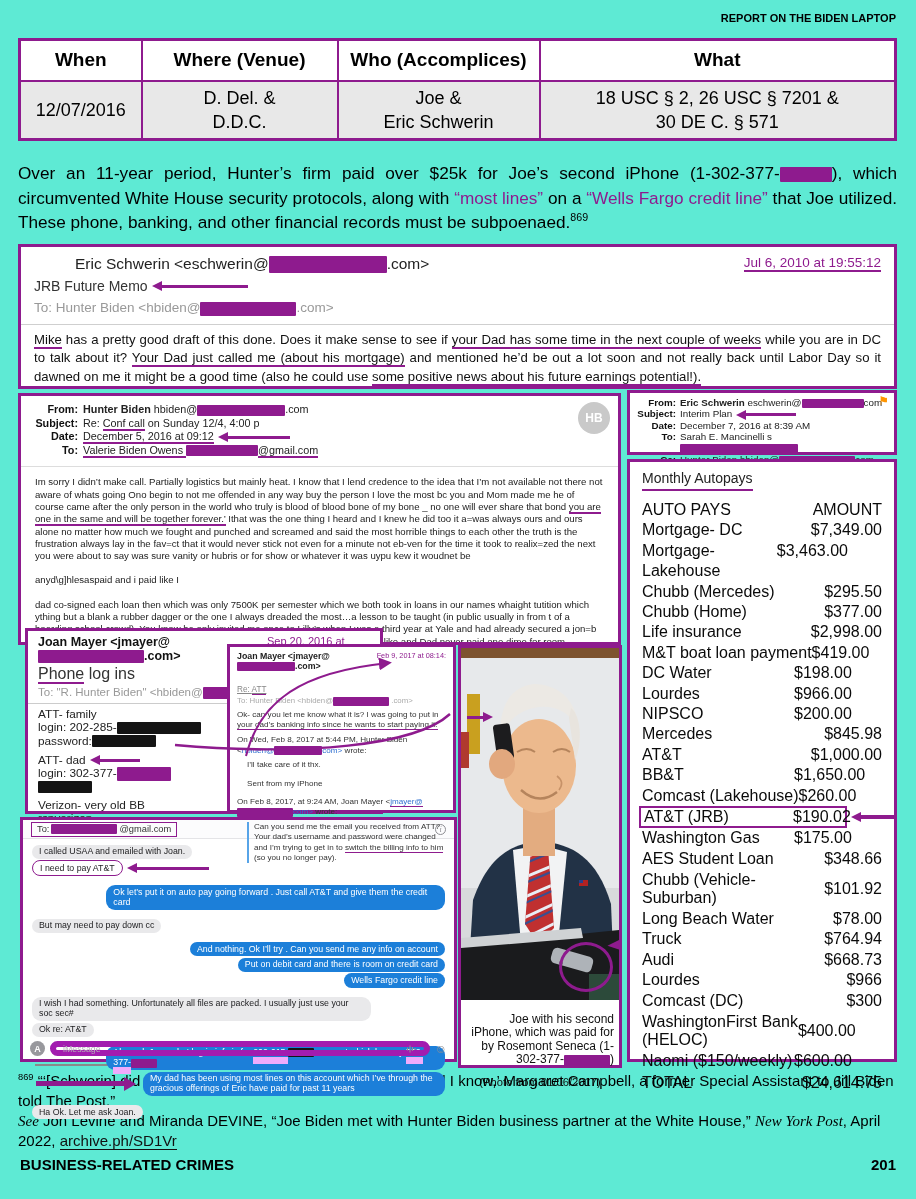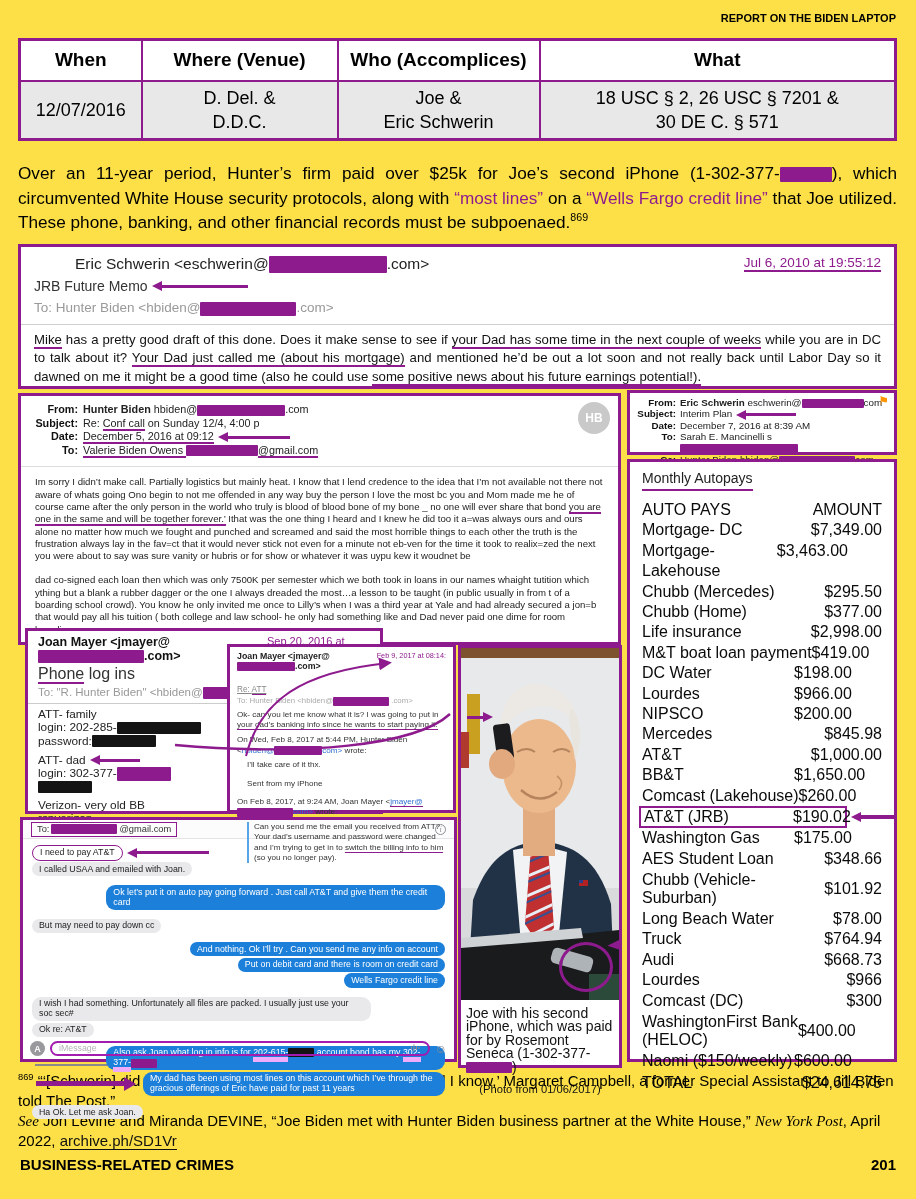--- a/index.html
+++ b/index.html
@@ -1,31 +1,31 @@
 <!DOCTYPE html>
 <html style="--accent: #8e1b8e; --blue: #1c7fd9;"><head>
 <meta charset="utf-8">
 <style>
   :root{
     --accent:#8e1b8e; --blk:#141414; --blue:#1c7fd9; --gray-bub:#e9e9eb;
     --link:#2f6fd0; --orange:#ff9500;
   }
   *{margin:0;padding:0;box-sizing:border-box;font-family:"Liberation Sans","DejaVu Sans",sans-serif;}
   html,body{background:#fff;}
-  .page{position:relative;width:916px;height:1199px;background:#fde047;overflow:hidden;}
+  .page{position:relative;width:916px;height:1199px;background:#5eead4;overflow:hidden;}
 
   
   .t-a{color:var(--accent);}
   .t-g{color:#999;}
   .b{font-weight:bold;}
   .i{font-style:italic;font-family:Liberation Serif, serif;}
   .sup{vertical-align:super;font-size:62%;line-height:0;}
   .ul-a{border-bottom:2px solid var(--accent);padding-bottom:0px;}
   .ul-a-thin{border-bottom:1.4px solid var(--accent);}
-  .ul-w{border-bottom:5px solid #f0abfc;}
+  .ul-w{border-bottom:7px solid #f0abfc;}
   .lnk{color:var(--link);}
   .lnk-ul{color:#111;border-bottom:1.6px solid #111;}
   .redact{display:inline-block;vertical-align:middle;border-radius:1px;}
   .redact.purple{background:var(--accent);}
   .redact.black{background:var(--blk);}
 
   .arrow-l,.arrow-r{display:inline-flex;align-items:center;vertical-align:middle;margin:0 4px;}
   .arrow-l .head{width:0;height:0;border:5px solid transparent;border-left:0;border-right:10px solid var(--accent);}
   .arrow-l .shaft{height:3px;background:var(--accent);}
   .arrow-r .head{width:0;height:0;border:5px solid transparent;border-right:0;border-left:10px solid var(--accent);}
@@ -85,21 +85,21 @@
   .ap-boxwrap{display:flex;align-items:center;}
   .ap-boxed{display:grid;grid-template-columns:149px auto;border:2px solid var(--accent);padding:0 3px;margin-left:-3px;flex:0 0 auto;width:208px;}
   .ap-total{margin-top:2px;}
 
   
   .photo-box{left:458px;top:645px;width:164px;height:423px;}
   .photo-wrap{position:relative;height:352px;background:#d8dadc;overflow:hidden;}
   .photo-arrow{position:absolute;left:2px;top:64px;}
   .photo-circle{position:absolute;right:6px;bottom:8px;width:54px;height:50px;border:3.5px solid var(--accent);border-radius:50%;}
   .photo-circle-tail{position:absolute;right:-2px;bottom:52px;width:0;height:0;border-bottom:12px solid var(--accent);border-left:12px solid transparent;transform:rotate(18deg);}
-  .photo-cap{padding:7px 5px 0;text-align:left;font-size:14px;line-height:13.4px;color:#111;}
+  .photo-cap{padding:13px 5px 0;text-align:right;font-size:12px;line-height:13.4px;color:#111;}
   .photo-cap2{margin-top:9px;font-size:11.2px;text-align:center;color:#111;}
 
   
   .joan-sep{left:25px;top:628px;width:358px;height:186px;padding:4px 10px;z-index:5;}
   .js-top{display:flex;justify-content:space-between;align-items:flex-start;}
   .js-from{font-size:12.5px;font-weight:bold;color:#111;}
   .js-date{font-size:11px;}
   .js-subj{font-size:16px;color:#333;margin-top:2px;}
   .js-to{font-size:11.5px;color:#999;margin-top:3px;white-space:nowrap;}
   .js-div{border-top:1px solid #ccc;margin:4px -10px 4px;}
@@ -136,21 +136,21 @@
   .msg-row.gap{margin-top:9px;}
   .bubble{max-width:82%;padding:1.5px 7px 2.5px;border-radius:9px;font-size:8.8px;line-height:10.2px;}
   .bubble.gray{background:var(--gray-bub);color:#1c1c1e;}
   .bubble.blue{background:var(--blue);color:#fff;}
   .bubble.outlined{background:#fff;border:1.6px solid var(--accent);color:#1c1c1e;}
   .bubble.wide{max-width:88%;}
   .msg-row .arrow-l .shaft{width:72px;}
   .msg-row .arrow-r{margin-right:7px;}
   .im-composer{position:absolute;left:7px;right:7px;bottom:3px;display:flex;align-items:center;gap:5px;}
   .im-appicon{width:15px;height:15px;border-radius:50%;background:#98989d;color:#fff;font-size:9px;font-weight:bold;display:flex;align-items:center;justify-content:center;}
-  .im-input{flex:1;height:15px;border:2px solid #a21caf;border-radius:8px;padding:0 7px;display:flex;justify-content:space-between;font-size:8.8px;color:#b3b3b8;}
+  .im-input{flex:1;height:15px;border:6px solid #a21caf;border-radius:8px;padding:0 7px;display:flex;align-items:center;justify-content:space-between;font-size:8.8px;color:#b3b3b8;}
   .im-smiley{color:#8e8e93;font-size:12px;line-height:12px;}
 
   
   .fn-sep{position:absolute;left:35px;top:1064px;width:272px;height:2px;background:#8a8a8a;}
   .footnote{position:absolute;left:18px;top:1071px;width:880px;font-size:15px;line-height:19.8px;color:#000;}
   .footer{position:absolute;left:20px;right:20px;top:1156px;display:flex;justify-content:space-between;font-weight:bold;font-size:15px;color:#000;}
 </style>
 </head>
 <body>
 
@@ -217,20 +217,21 @@
           <div class="eh-row">
             <span class="lab">To:</span>
             <span><span class="ul-a">Valerie Biden Owens </span><span class="redact purple ul-a" style="width: 72px; height: 11px;"></span><span class="ul-a">@gmail.com</span></span>
           </div>
         </div>
       <div class="eh-avatar">HB</div>
     </div>
     <div class="eh-div"></div>
     <div class="eh-body" id="eh-body">
         <p><span class="">Im sorry I didn’t make call. Partially logistics but mainly heat. I know that I lend credence to the idea that I’m not available not there not aware of whats going Ono begin to not me offended in any way buy the person I love the most bc you and Mom made me he of course came after the only person in the world who truly is blood of blood bone of my bone _ no one will ever share that bond </span><span class="ul-a">you are one in the same and will be together forever.’</span><span class=""> Ithat was the one thing I heard and I knew he did too it a=was always ours and ours alone no matter how much we fought and punched and screamed and said the most horrible things to each other the truth is the frustration always lay in the fav=ct that it would never stick not even for a minute not eb-ven for the time it took to realix=zed the next you were about to say was sure vanity or hubris or for show or whatever it was uypu kew it woudnet be</span></p>
+        <p><span class="">anyd\g]hlesaspaid and i paid like I</span></p>
         <p><span class="">dad co-signed each loan then which was only 7500K per semester which we both took in loans in our names whaight tutition which ything but a blank a rubber dagger or the one I always dreaded the most…a lesson to be taught (in public usually in from t of a boarding school crowd). You know he only invited me once to Lilly’s when I was a third year at Yale and had already secured a jon=b that would  pay all his tuition ( both college and law school- he only had something like and Dad never paid one dime for room boarding</span></p>
       </div>
   </div>
 
   <div class="box email-interim">
     <span class="ei-flag">⚑</span>
     <div id="ei-rows">
         <div class="ei-row">
           <span class="lab">From:</span>
           <span><span class="b">Eric Schwerin</span><span class=""> eschwerin@</span><span class="redact purple" style="width: 62px; height: 9px;"></span><span class="">com</span></span>
@@ -521,29 +522,29 @@
     <div class="im-head">
       <span class="im-tobox">
           <span class="">To: </span>
           <span class="redact purple" style="width: 66px; height: 10px;"></span>
           <span class="">@gmail.com</span>
         </span>
       <span class="im-info">i</span>
     </div>
     <div class="im-msgs" id="im-msgs">
         <div class="msg-row left">
+          <span class="bubble gray">I called USAA and emailed with Joan.</span>
+        </div>
+        <div class="msg-row left">
           <span class="bubble gray outlined">I need to pay AT&amp;T</span>
           <span class="arrow-l">
             <i class="head"></i>
             <i class="shaft" style="width:72px"></i>
           </span>
         </div>
-        <div class="msg-row left">
-          <span class="bubble gray">I called USAA and emailed with Joan.</span>
-        </div>
         <div class="msg-row right gap">
           <span class="bubble blue">Ok let’s put it on auto pay going forward . Just call AT&amp;T and give them the credit card</span>
         </div>
         <div class="msg-row left gap">
           <span class="bubble gray">But may need to pay down cc</span>
         </div>
         <div class="msg-row right gap">
           <span class="bubble blue">And nothing. Ok I’ll try . Can you send me any info on account</span>
         </div>
         <div class="msg-row right">
@@ -552,21 +553,21 @@
         <div class="msg-row right">
           <span class="bubble blue">Wells Fargo credit line</span>
         </div>
         <div class="msg-row left gap">
           <span class="bubble gray">I wish I had something. Unfortunately all files are packed. I usually just use your soc sec#</span>
         </div>
         <div class="msg-row left">
           <span class="bubble gray">Ok re: AT&amp;T</span>
         </div>
         <div class="msg-row right gap">
-          <span class="bubble blue"><span class="">Also ask Joan what log in info is for </span><span class="ul-w">202-615-</span><span class="redact black" style="width: 26px; height: 9px;"></span><span class=""> account bond has my </span><span class="ul-w">302-377-</span><span class="redact purple" style="width: 26px; height: 9px;"></span></span>
+          <span class="bubble blue"><span class="">Also ask Joan what log in info is for </span><span class="ul-w">202-615-</span><span class="redact black" style="width: 26px; height: 9px;"></span><span class=""> account which has my </span><span class="ul-w">302-377-</span><span class="redact purple" style="width: 26px; height: 9px;"></span></span>
         </div>
         <div class="msg-row right">
           <span class="arrow-r big">
             <i class="shaft" style="width:88px"></i>
             <i class="head"></i>
           </span>
           <span class="bubble blue wide">My dad has been using most lines on this account which I’ve through the gracious offerings of Eric have paid for past 11 years</span>
         </div>
         <div class="msg-row left gap">
           <span class="bubble gray">Ha Ok. Let me ask Joan.</span>

